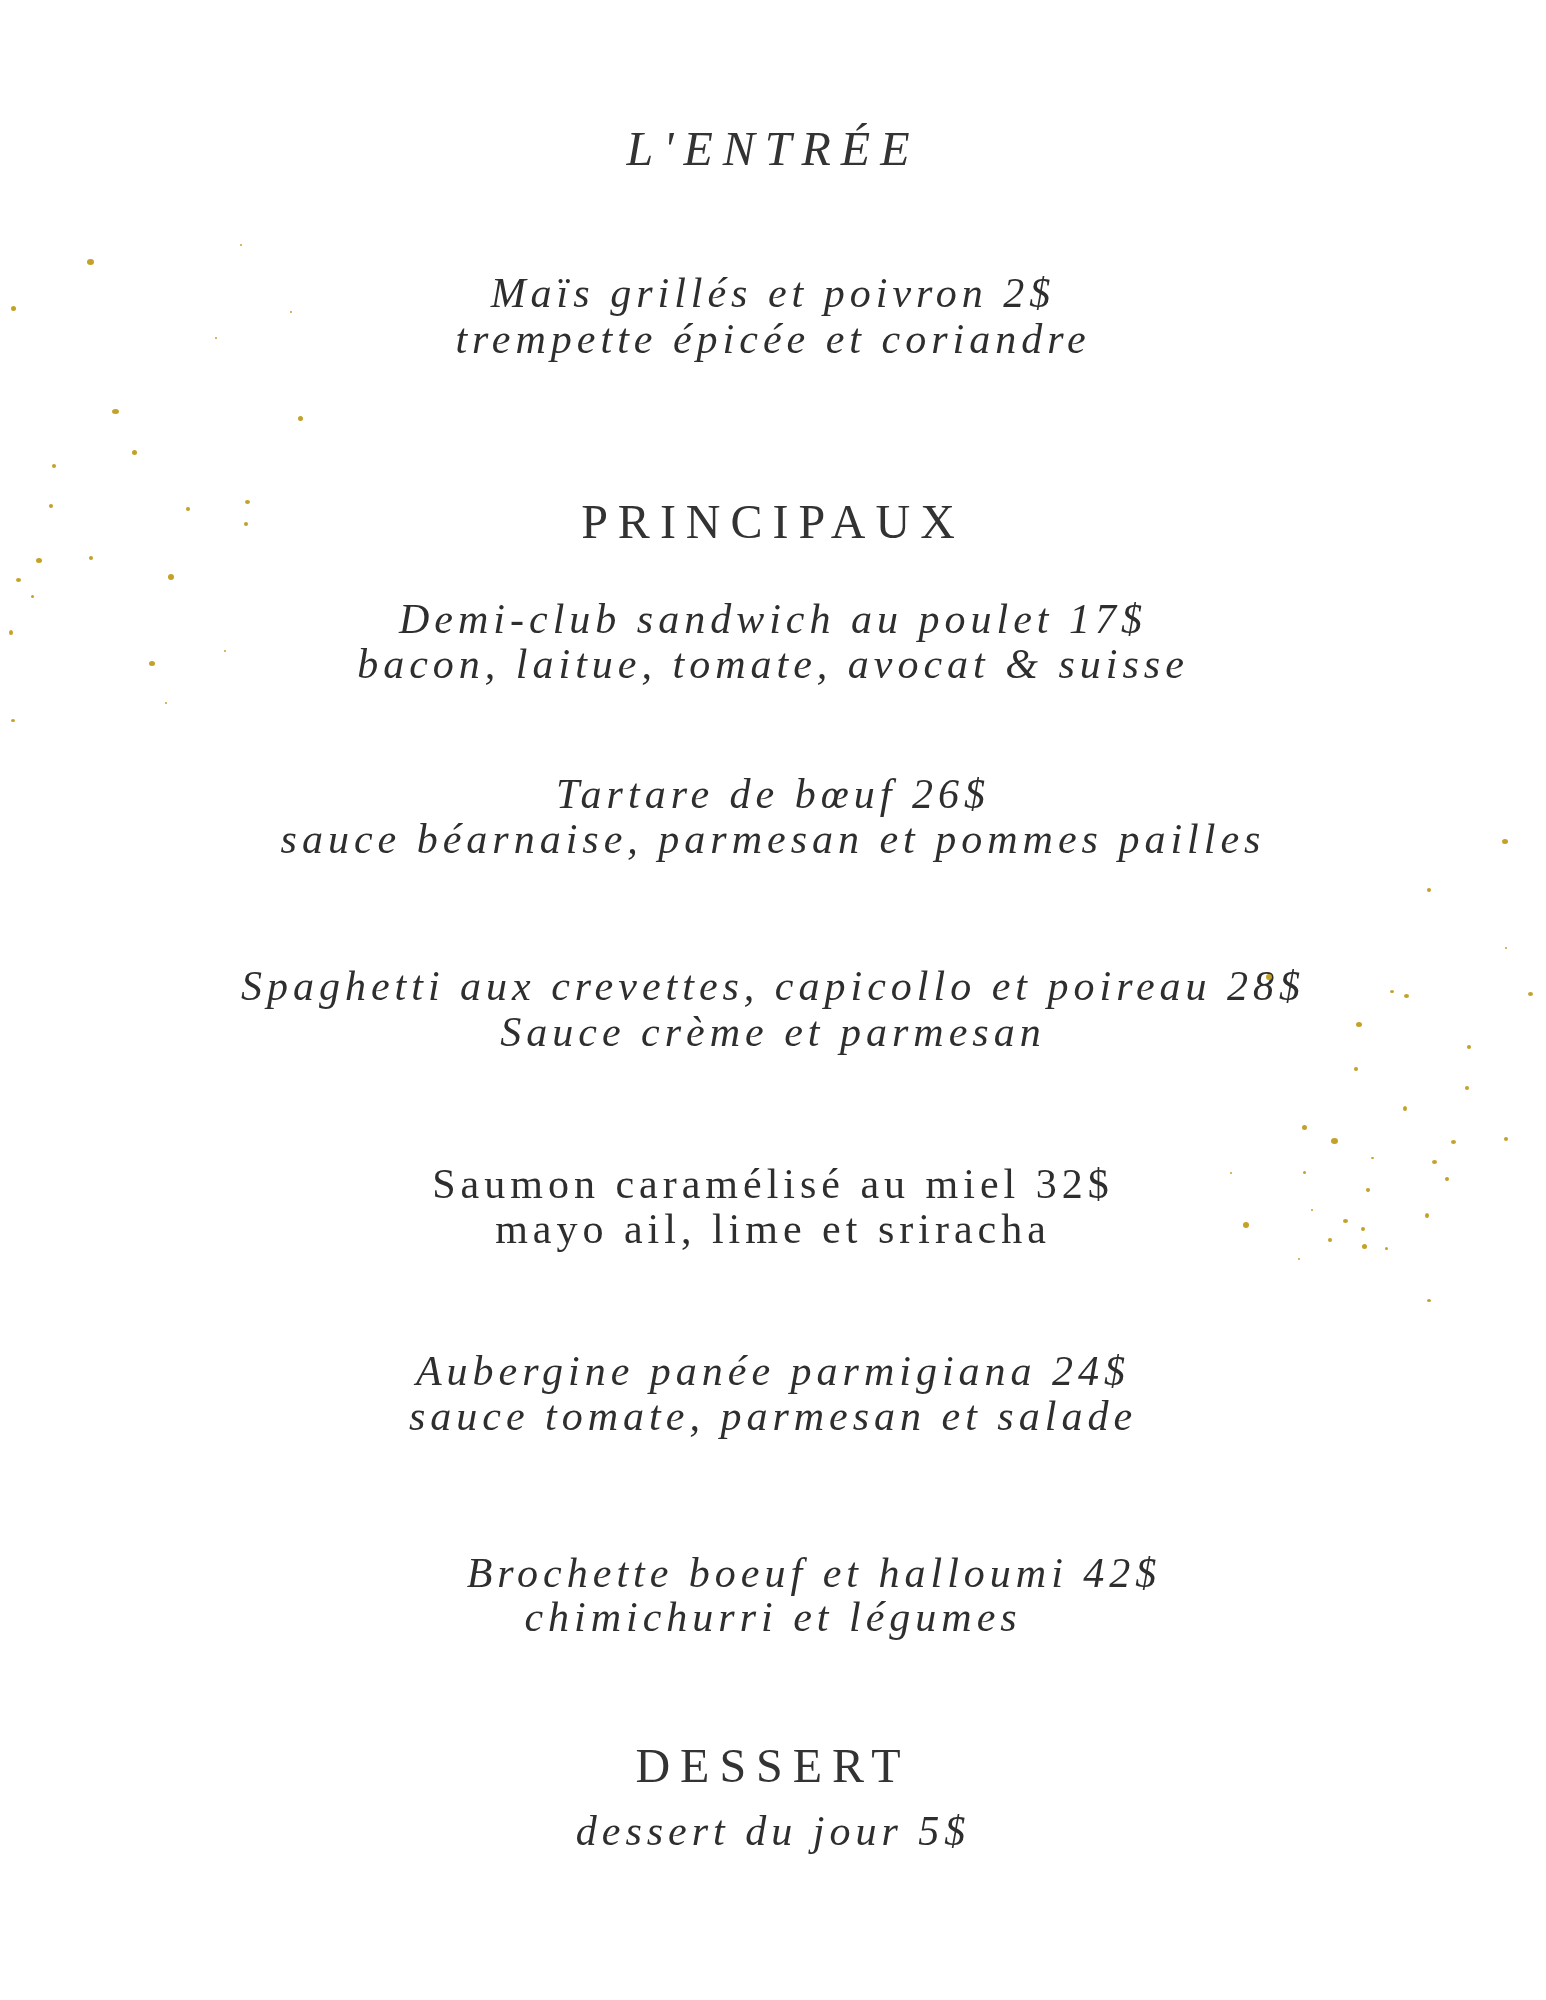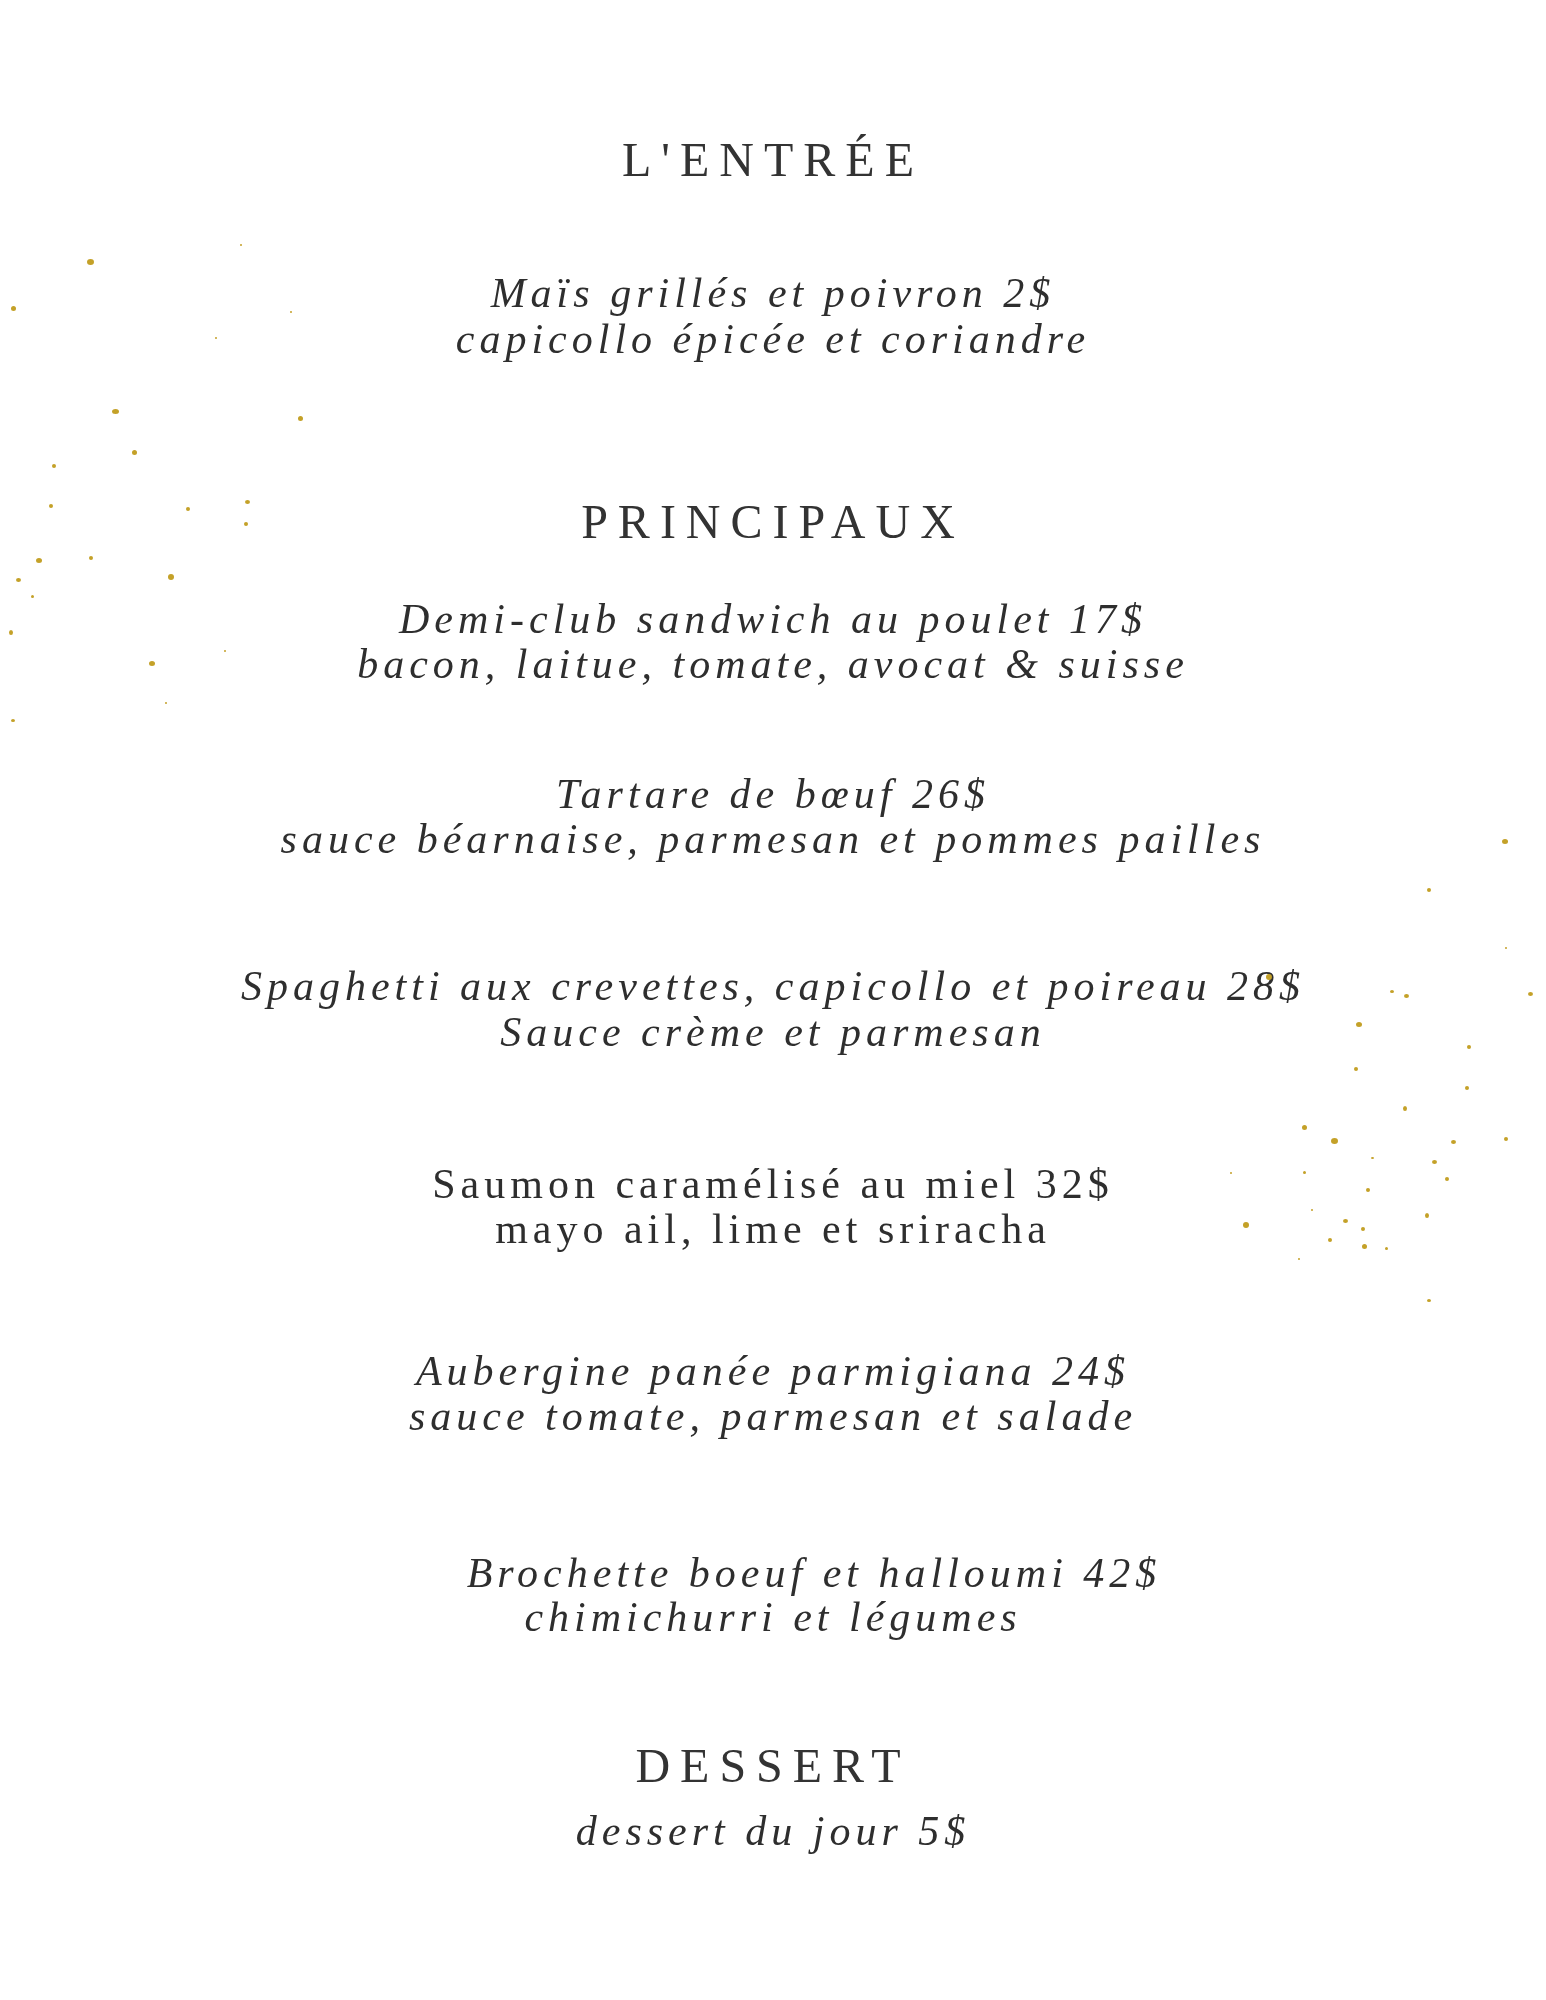--- a/index.html
+++ b/index.html
@@ -10,23 +10,23 @@
   .line{position:absolute;left:0;width:1546px;text-align:center;
        font-family:"Liberation Serif",serif;font-size:42px;letter-spacing:5px;color:#2e2e2e;line-height:1;}
   .it{font-style:italic;}
   .dot{position:absolute;border-radius:50%;background:#c4a128;}
 </style>
 </head>
 <body>
 
 <div>
 
-  <div class="heading" style="top:132px;">L'ENTRÉE</div>
+  <div class="heading" style="top:121px;font-style:italic;">L'ENTRÉE</div>
   <div class="line it" style="top:272px;">Maïs grillés et poivron 2$</div>
-  <div class="line it" style="top:318px;">capicollo épicée et coriandre</div>
+  <div class="line it" style="top:318px;">trempette épicée et coriandre</div>
 
   <div class="heading" style="top:494px;">PRINCIPAUX</div>
 
   <div class="line it" style="top:598px;">Demi-club sandwich au poulet 17$</div>
   <div class="line it" style="top:643px;">bacon, laitue, tomate, avocat &amp; suisse</div>
 
   <div class="line it" style="top:773px;">Tartare de bœuf 26$</div>
   <div class="line it" style="top:818px;">sauce béarnaise, parmesan et pommes pailles</div>
 
   <div class="line it" style="top:965px;">Spaghetti aux crevettes, capicollo et poireau 28$</div>

